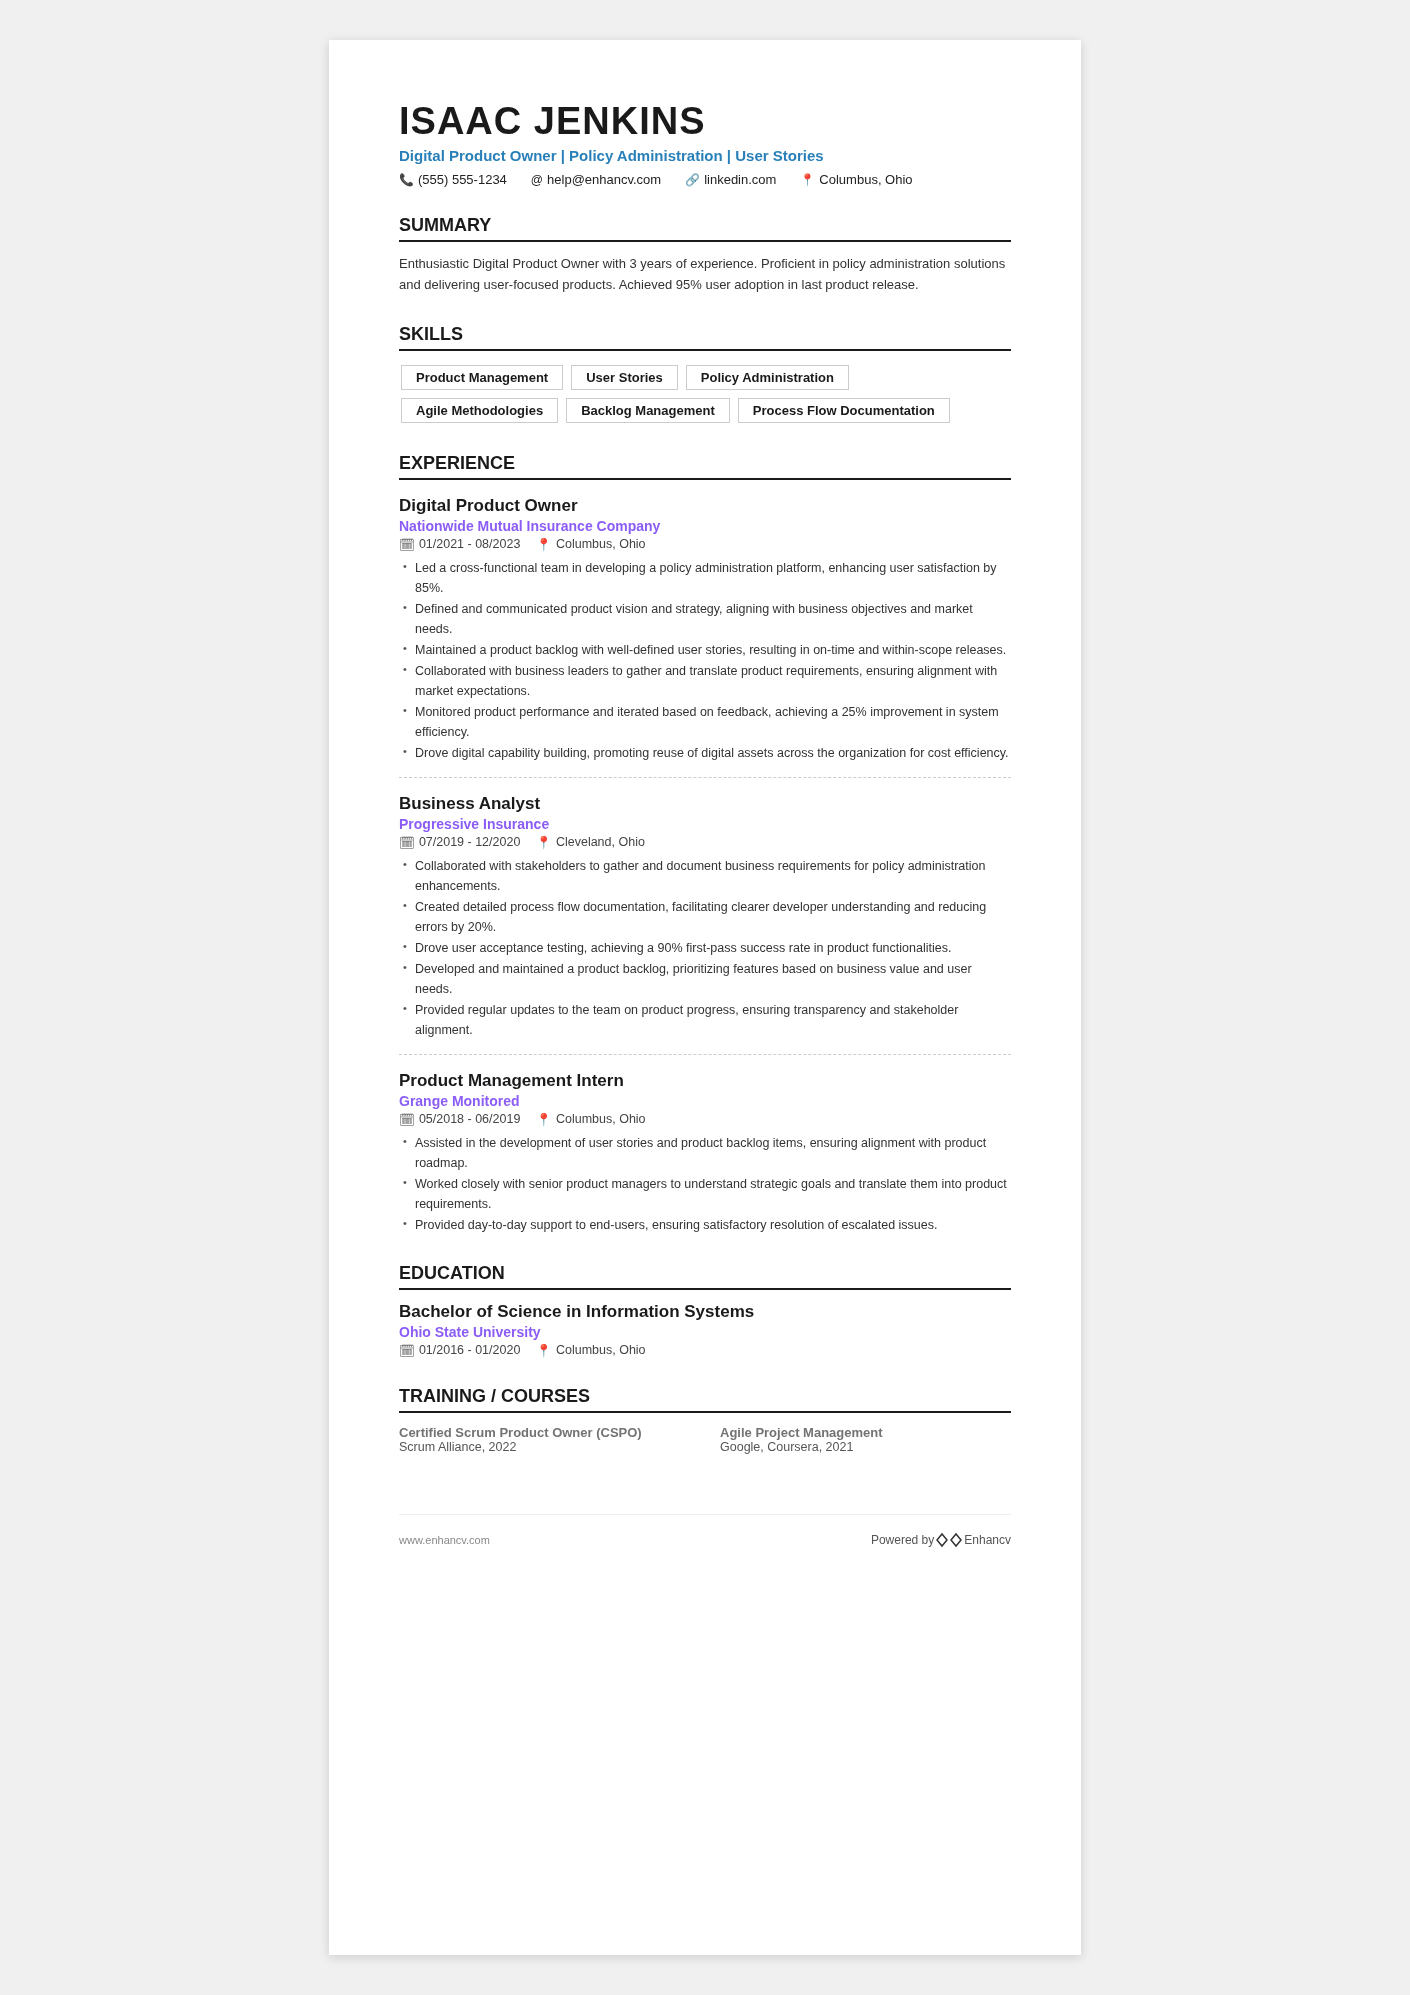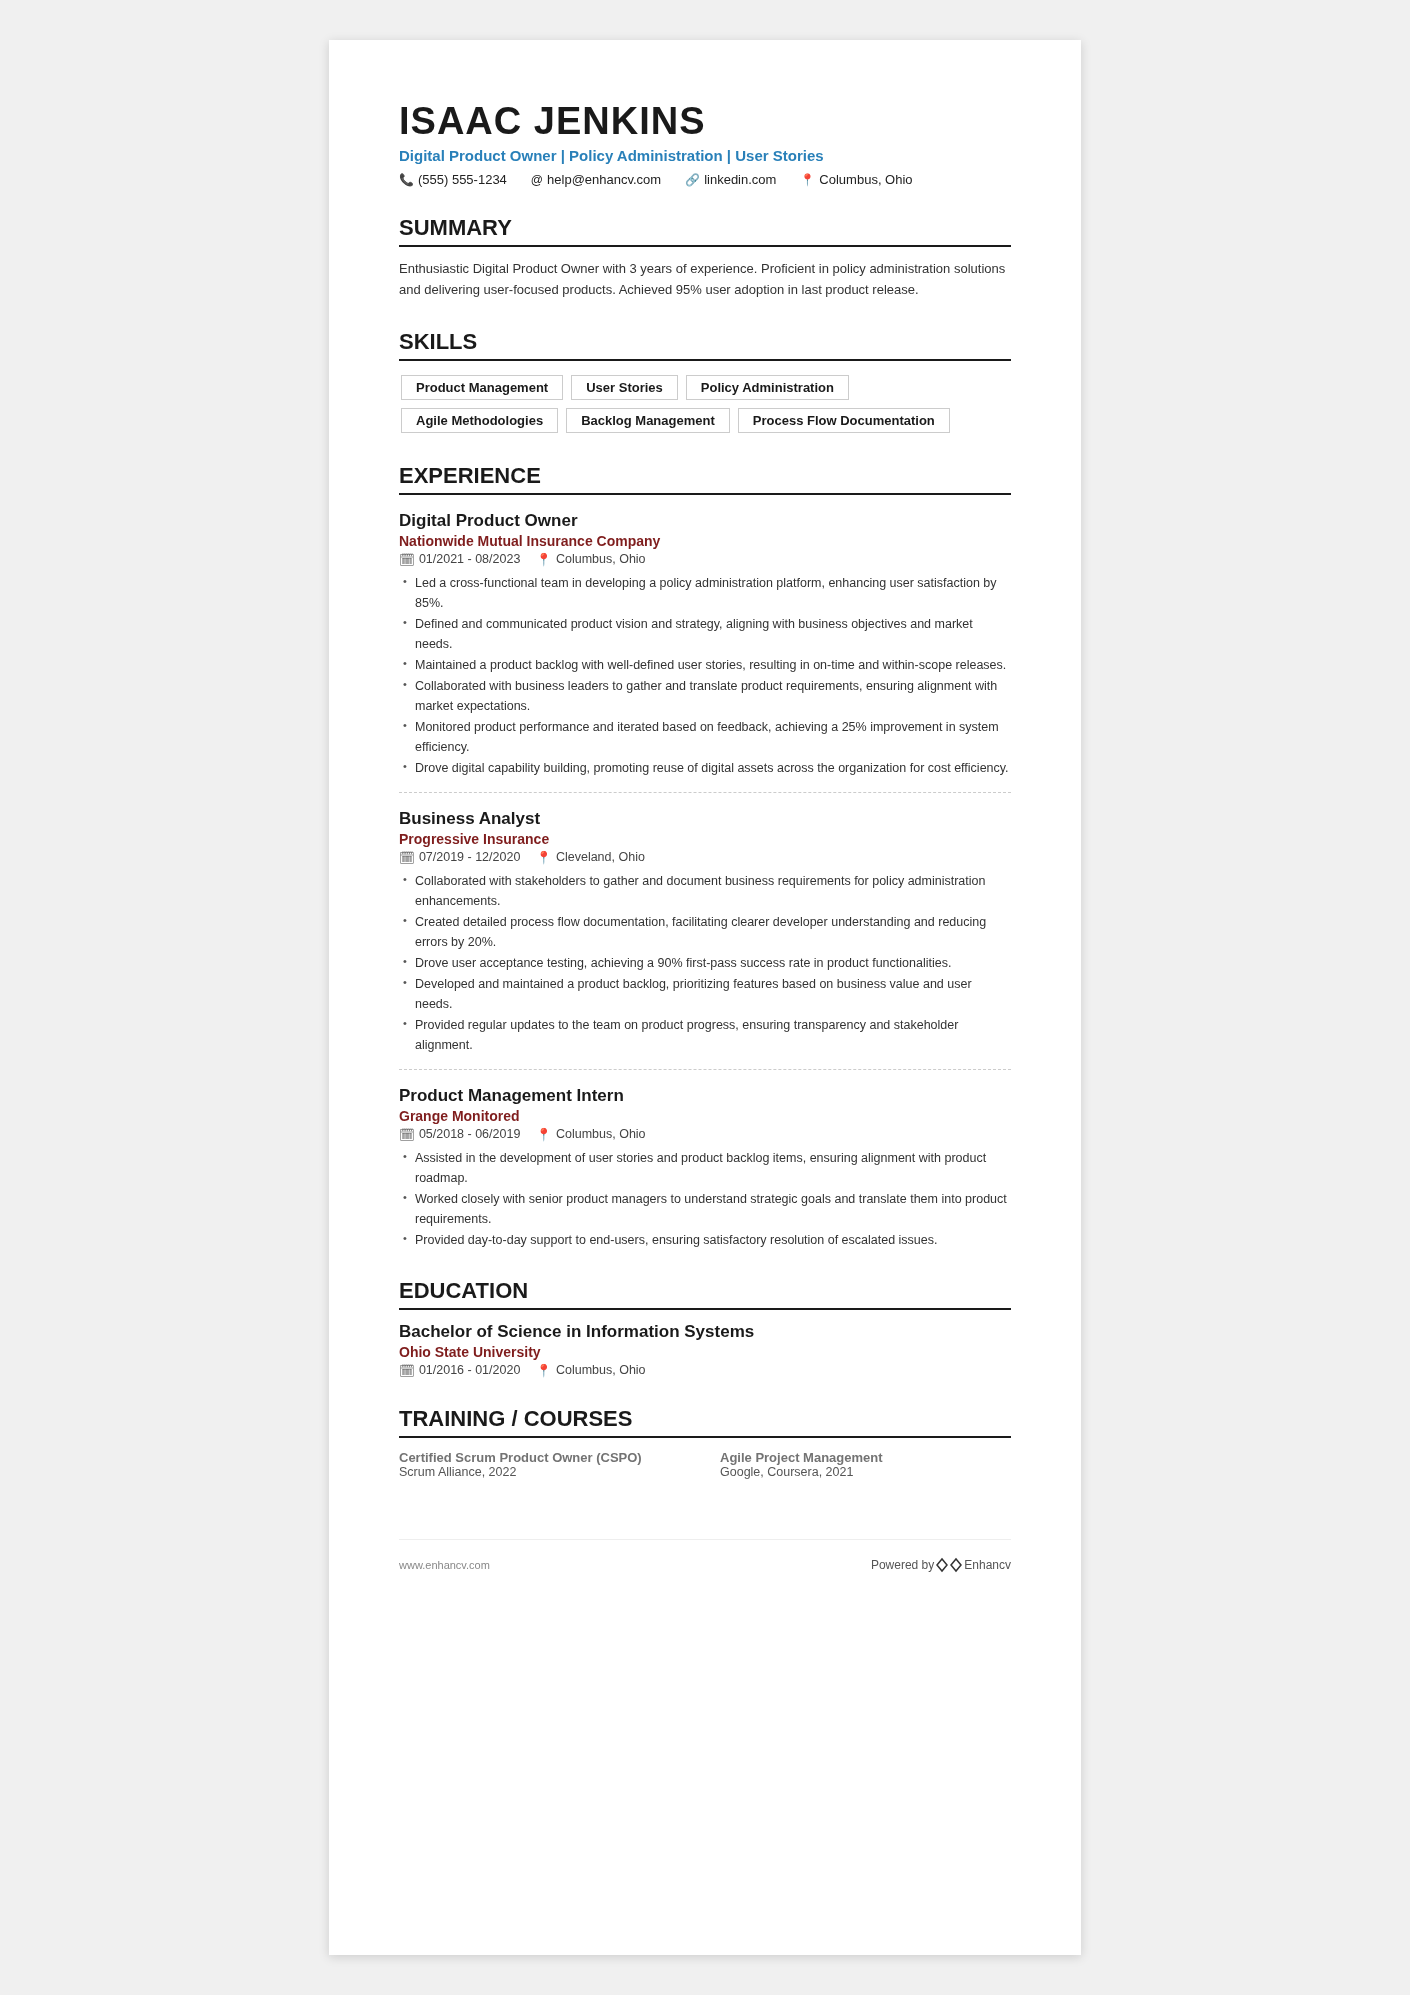--- a/index.html
+++ b/index.html
@@ -45,21 +45,21 @@
       align-items: center;
       gap: 4px;
     }
     .contact-icon {
       font-size: 12px;
     }
     .section {
       margin-top: 28px;
     }
     .section-title {
-      font-size: 22px;
+      font-size: 18px;
       font-weight: 900;
       text-transform: uppercase;
       color: #1a1a1a;
       border-bottom: 2px solid #1a1a1a;
       padding-bottom: 4px;
       margin-bottom: 12px;
     }
     .summary-text {
       font-size: 13px;
       color: #333;
@@ -80,21 +80,21 @@
     }
     .job-title {
       font-size: 17px;
       font-weight: 700;
       color: #1a1a1a;
       margin-top: 16px;
     }
     .company-name {
       font-size: 14px;
       font-weight: 700;
-      color: #7f1d1d;
+      color: #8b5cf6;
       margin-top: 2px;
     }
     .job-meta {
       display: flex;
       gap: 16px;
       font-size: 12.5px;
       color: #444;
       margin-top: 3px;
       align-items: center;
     }

